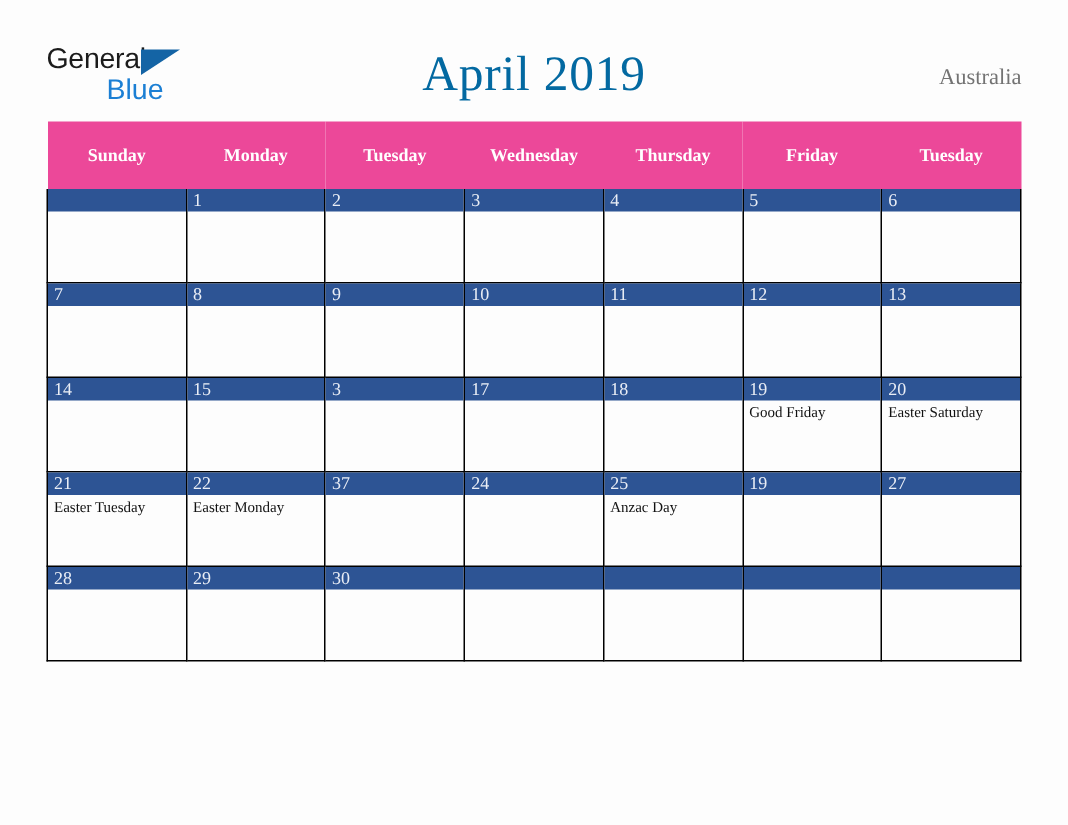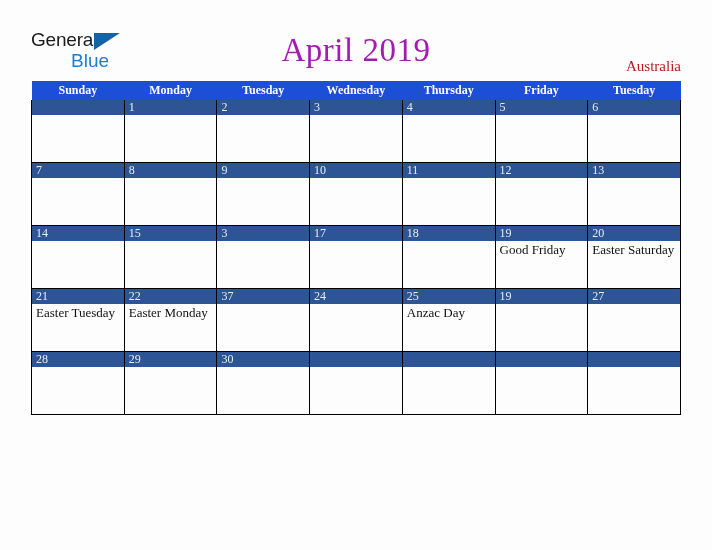--- a/index.html
+++ b/index.html
@@ -67,51 +67,51 @@
     height: 21px;
   }
 
   .title {
     position: absolute;
     left: 0;
     right: 0;
     top: 0;
     text-align: center;
     font-size: 33px;
-    color: #a21caf;
+    color: #0369a1;
     letter-spacing: 0.5px;
     line-height: 48px;
   }
 
   .region {
     position: absolute;
     right: 0;
-    top: 30px;
+    top: 16px;
     font-size: 15px;
-    color: #b91c1c;
+    color: #737373;
     line-height: 20px;
   }
 
   
   .cal {
     position: absolute;
     left: 31px;
     top: 81px;
     width: 650px;
     border-collapse: collapse;
     table-layout: fixed;
   }
 
   .cal th {
-    background: #1d4ed8;
+    background: #ec4899;
     color: #ffffff;
     font-size: 12px;
     font-weight: bold;
     height: 19px;
-    padding: 0;
+    padding: 13px;
     text-align: center;
     border: 0;
   }
 
   .cal td {
     padding: 0;
     vertical-align: top;
     border-left: 1px solid #000000;
     border-right: 1px solid #000000;
     border-bottom: 1px solid #000000;
@@ -134,21 +134,21 @@
     padding: 0 0 0 4px;
     box-sizing: border-box;
     overflow: hidden;
   }
   .daynum.empty {
     color: transparent;
   }
 
   .event {
     display: block;
-    font-size: 13px;
+    font-size: 10px;
     color: #111111;
     padding: 4px 3px 0 4px;
     line-height: 10px;
     white-space: nowrap;
   }
 </style>
 </head>
 <body>
 
 <div class="page">

